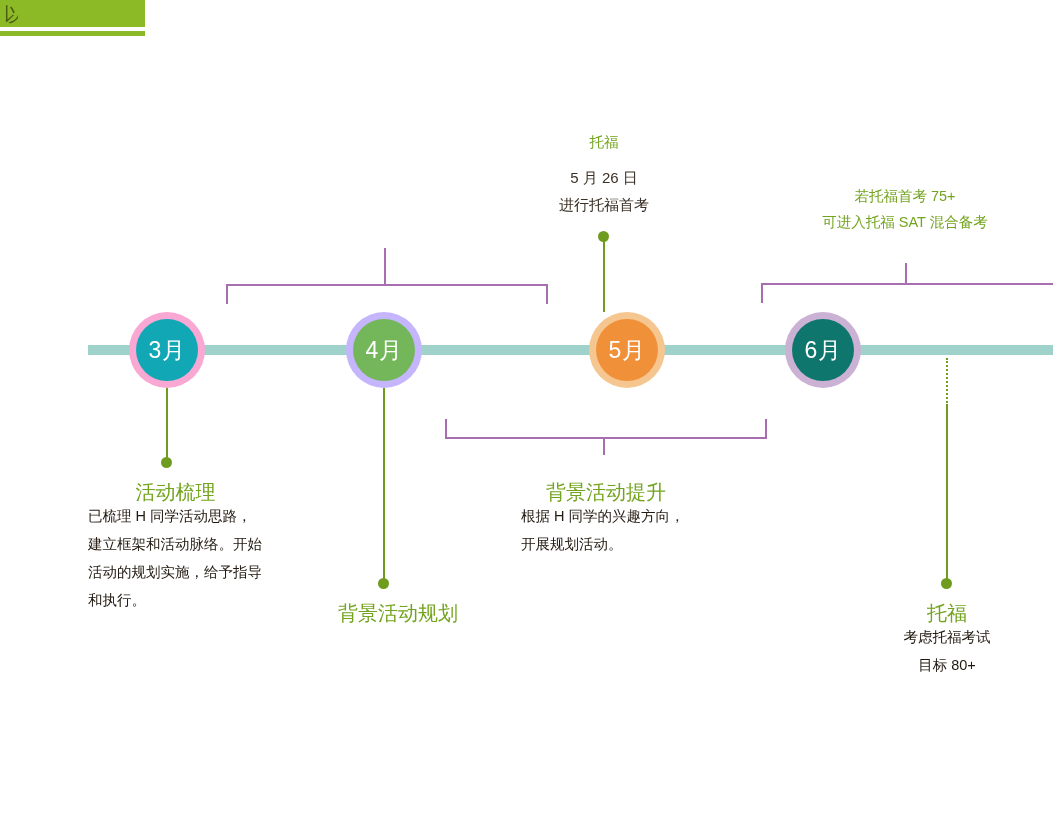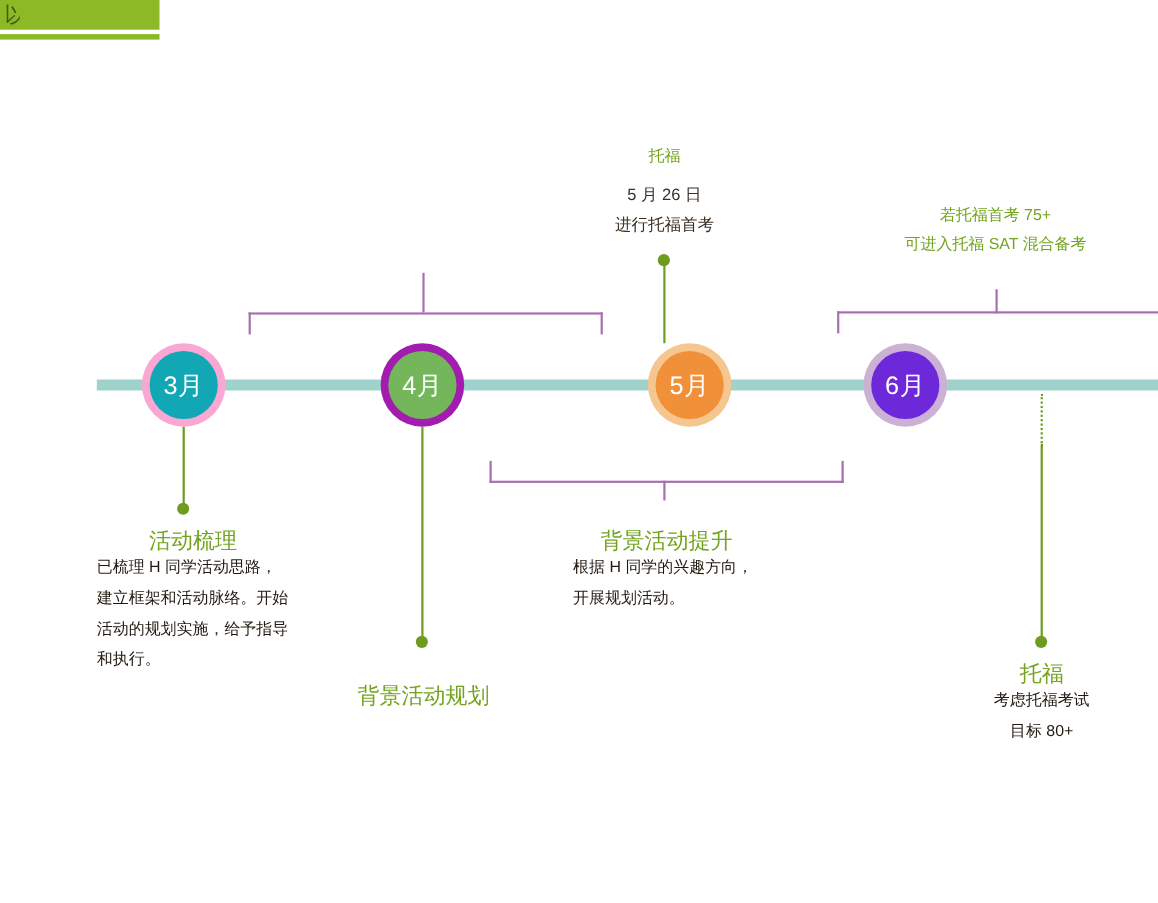--- a/index.html
+++ b/index.html
@@ -75,26 +75,26 @@
     border-radius: 50%;
     display: flex;
     align-items: center;
     justify-content: center;
     color: #ffffff;
     font-size: 23px;
     letter-spacing: 0.5px;
   }
   .node-mar  { left: 129px; background: #f9a8d4; }
   .node-mar .inner  { background: #12a7b4; }
-  .node-apr  { left: 346px; background: #a21caf; }
+  .node-apr  { left: 346px; background: #c4b5fd; }
   .node-apr .inner  { background: #74b75b; }
   .node-may  { left: 589px; background: #f5c68f; }
   .node-may .inner  { background: #f0913a; }
   .node-jun  { left: 785px; background: #cbb2d5; }
-  .node-jun .inner  { background: #6d28d9; }
+  .node-jun .inner  { background: #0f766e; }
 
   
   .stem {
     position: absolute;
     width: 2px;
     background: #6f9c1e;
   }
   .stem.dotted {
     background: none;
     border-left: 2px dotted #6f9c1e;
@@ -195,21 +195,21 @@
   <div class="blk left" style="left:88px; top:482px; width:175px;">
     <div class="head" style="text-align:center;">活动梳理</div>
     <div class="body">已梳理 H 同学活动思路，建立框架和活动脉络。开始活动的规划实施，给予指导和执行。</div>
   </div>
 
   <div class="node node-apr">
     <div class="inner">4月</div>
   </div>
   <div class="stem" style="left:383px; top:388px; height:196px;"></div>
   <div class="dot" style="left:378px; top:578px;"></div>
-  <div class="blk left" style="left:285px; top:603px; width:200px;margin-top:20px;">
+  <div class="blk left" style="left:298px; top:603px; width:200px;">
     <div class="head" style="text-align:center;">背景活动规划</div>
   </div>
 
   <div class="node node-may">
     <div class="inner">5月</div>
   </div>
   <div class="blk left" style="left:521px; top:482px; width:170px;">
     <div class="head" style="text-align:center;">背景活动提升</div>
     <div class="body">根据 H 同学的兴趣方向，开展规划活动。</div>
   </div>

